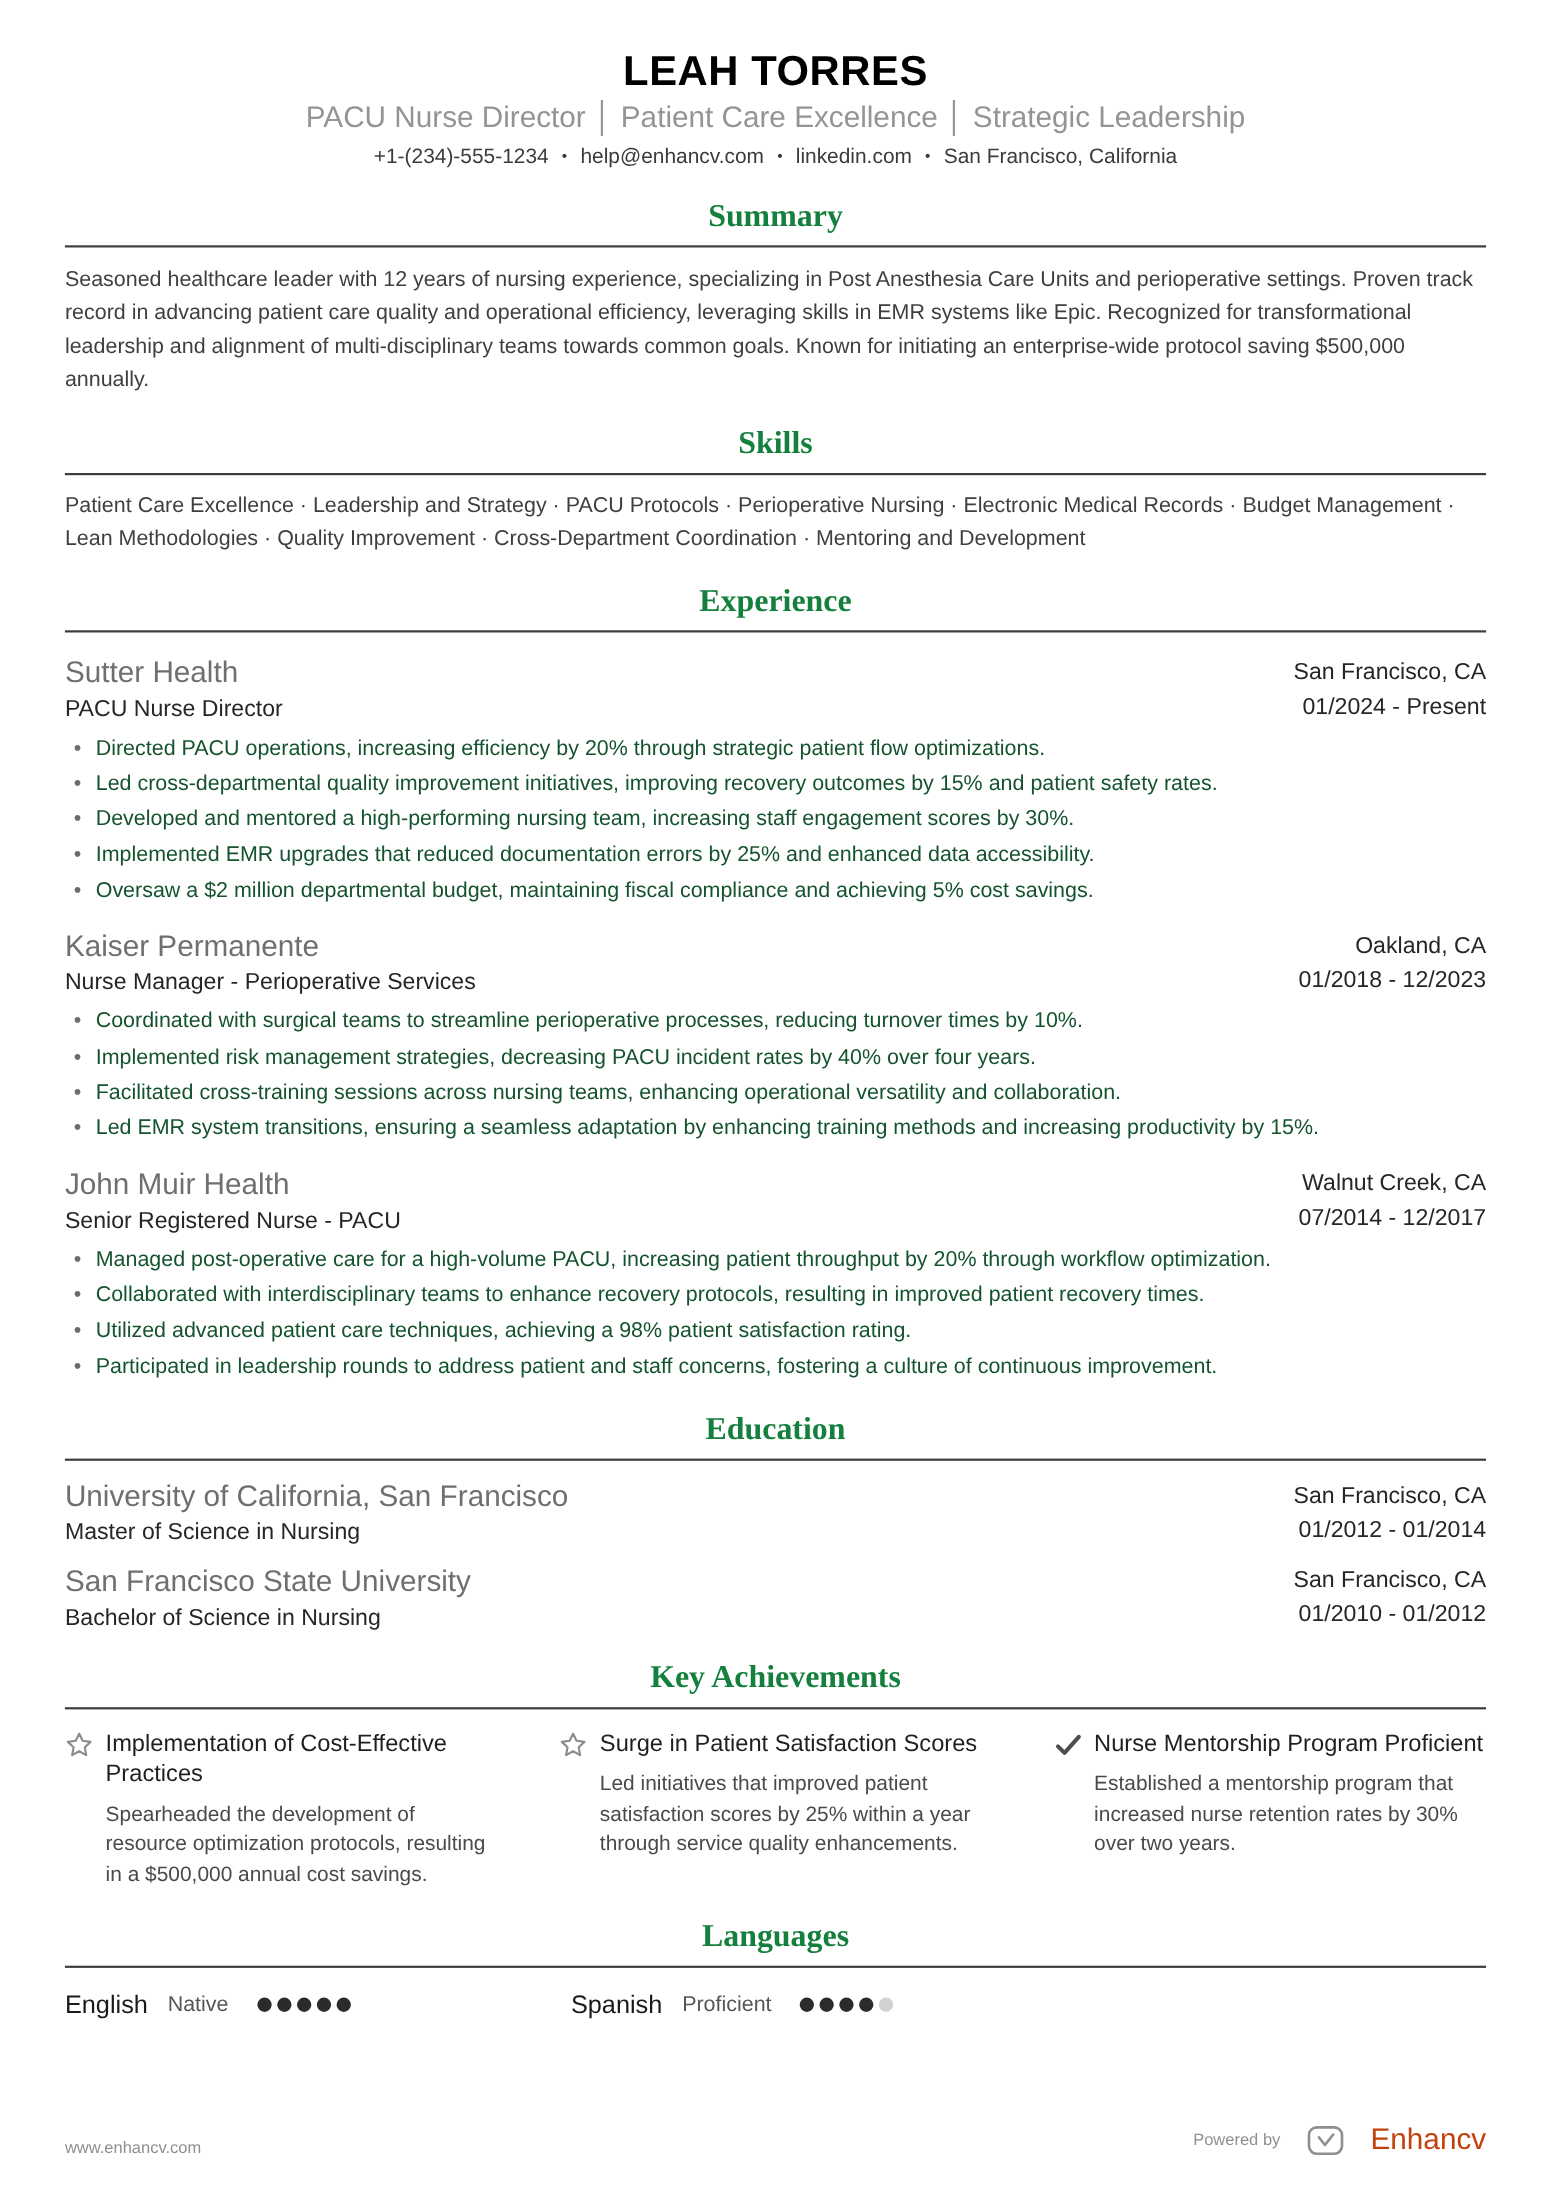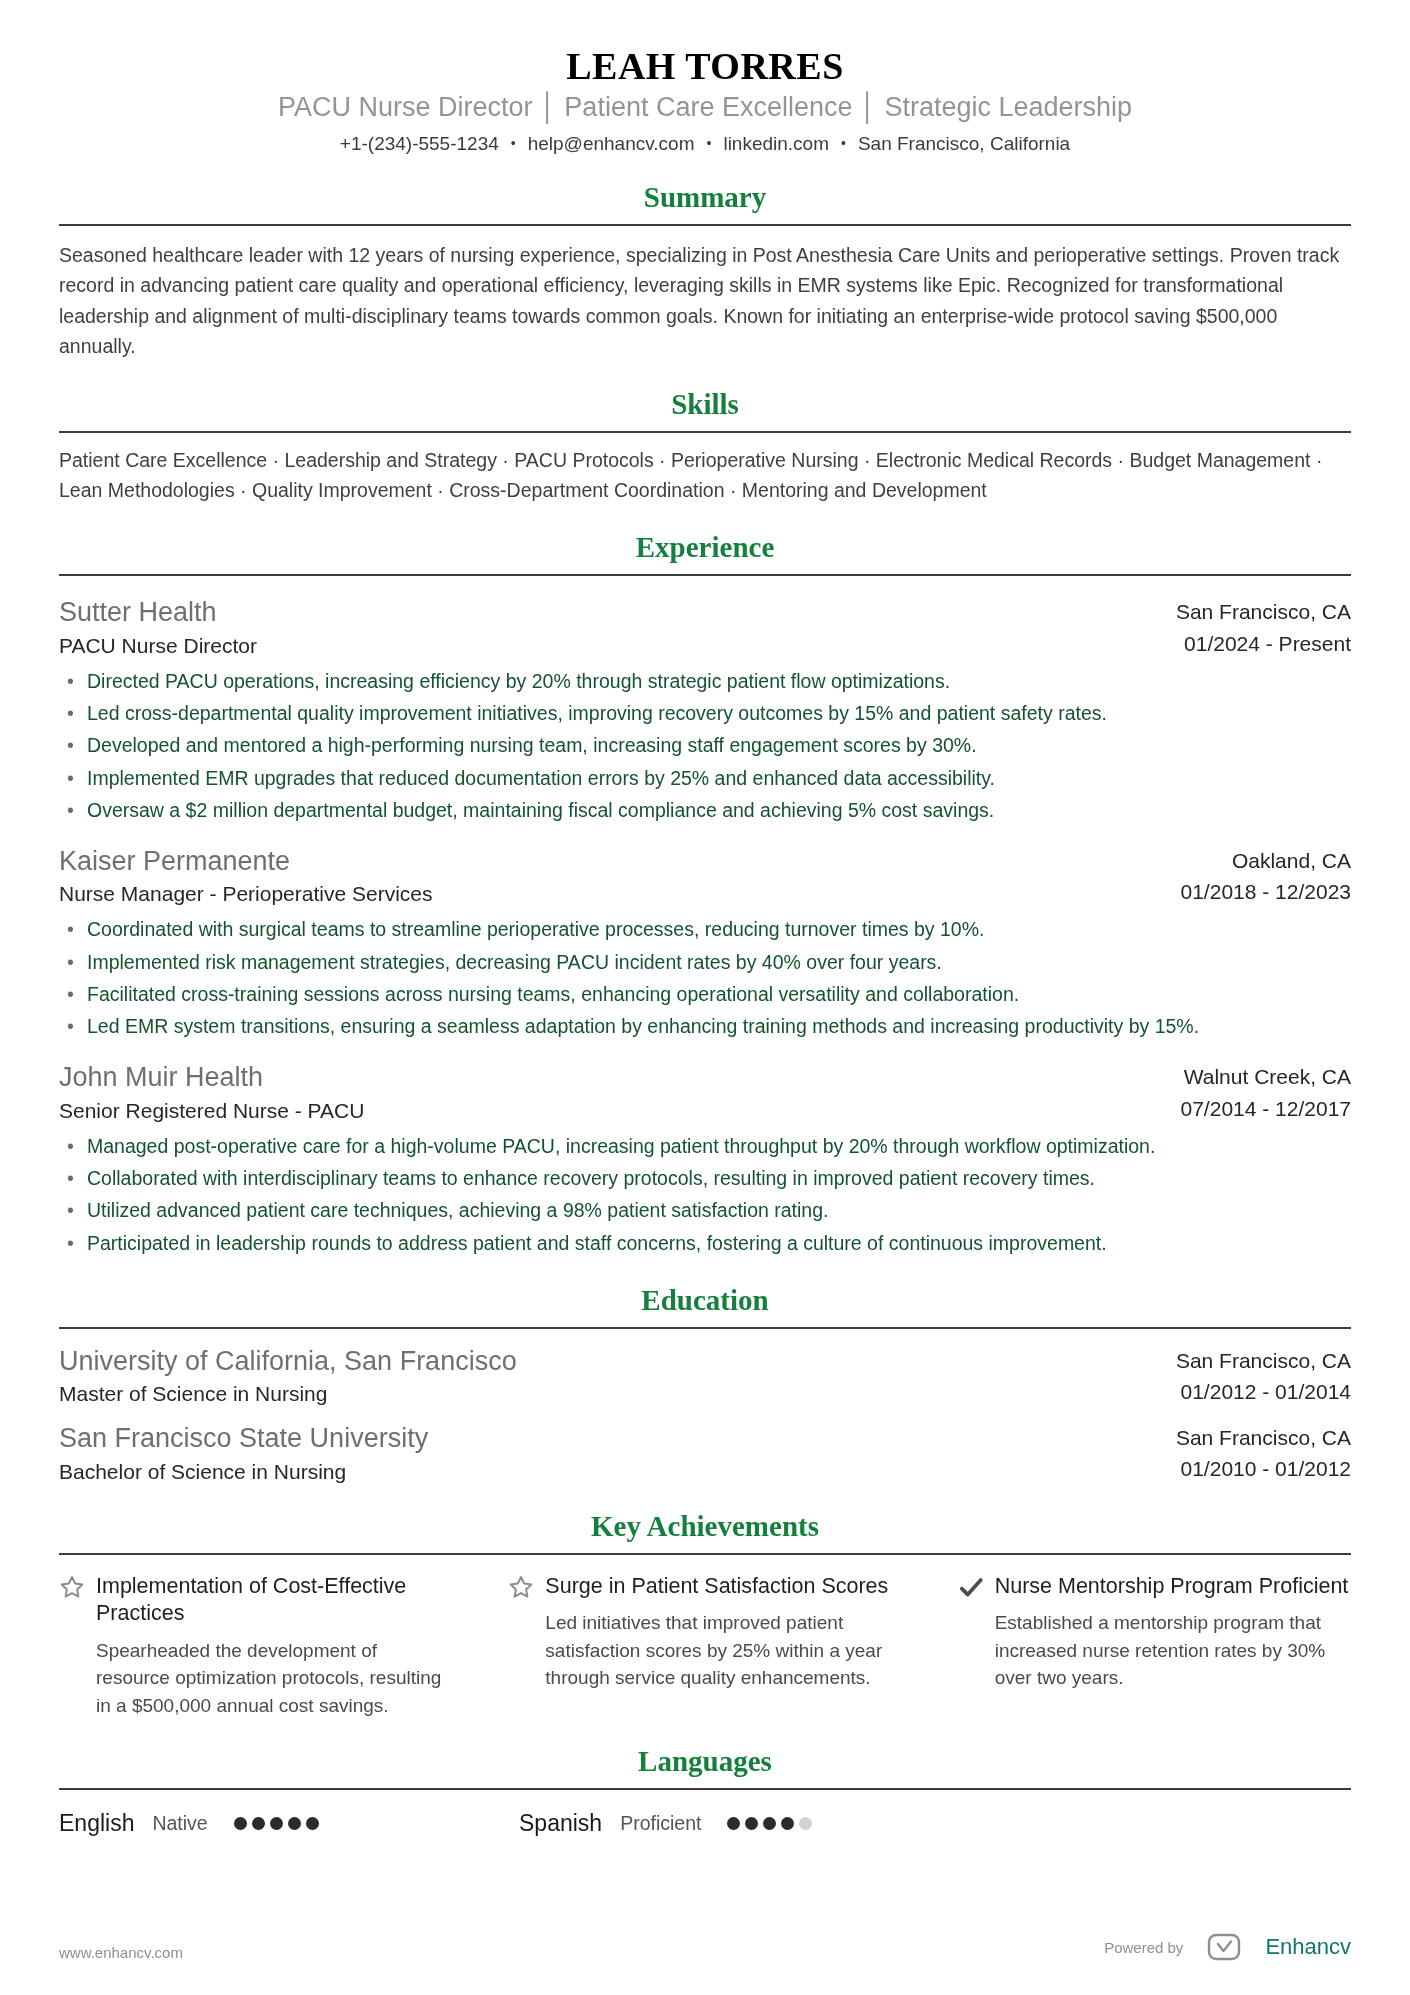--- a/index.html
+++ b/index.html
@@ -10,21 +10,21 @@
     position: relative;
     overflow: hidden;
     font-family: "Liberation Sans", sans-serif;
     color: #3f3f3f;
   }
   .page { padding: 44px 59px 0 59px; }
 
   
   .resume-header { text-align: center; }
   .name {
-    font-family: Liberation Serif, serif;
+    font-family: Liberation Sans, sans-serif;
     font-size: 38px; font-weight: 700; color: #000;
     letter-spacing: 0.5px;
   }
   .headline { font-size: 27px; color: #949494; margin-top: 4px; }
   .contact-line { margin-top: 10px; font-size: 19px; color: #3b3b3b; }
   .contact-line .sep { font-size: 14px; color: #3b3b3b; margin: 0 12px; vertical-align: 2px; }
 
   
   .section-title {
     font-family: "Liberation Serif", serif;
@@ -73,21 +73,21 @@
   .dot.filled { background: #2b2b2b; }
 
   
   .footer {
     position: absolute; left: 59px; right: 59px; bottom: 34px;
     display: flex; justify-content: space-between; align-items: flex-end;
   }
   .footer .site { font-size: 15px; color: #8f8f8f; text-decoration: none; }
   .footer .powered { display: flex; align-items: center; gap: 24px; }
   .footer .powered-label { font-size: 15px; color: #8f8f8f; }
-  .footer .brand { font-size: 22px; color: #0f766e; }
+  .footer .brand { font-size: 27px; color: #c2410c; }
 </style>
 </head>
 <body>
 
 <div class="page">
 
   <header class="resume-header">
     <div class="name">LEAH TORRES</div>
     <div class="headline">PACU Nurse Director │ Patient Care Excellence │ Strategic Leadership</div>
     <div class="contact-line">

